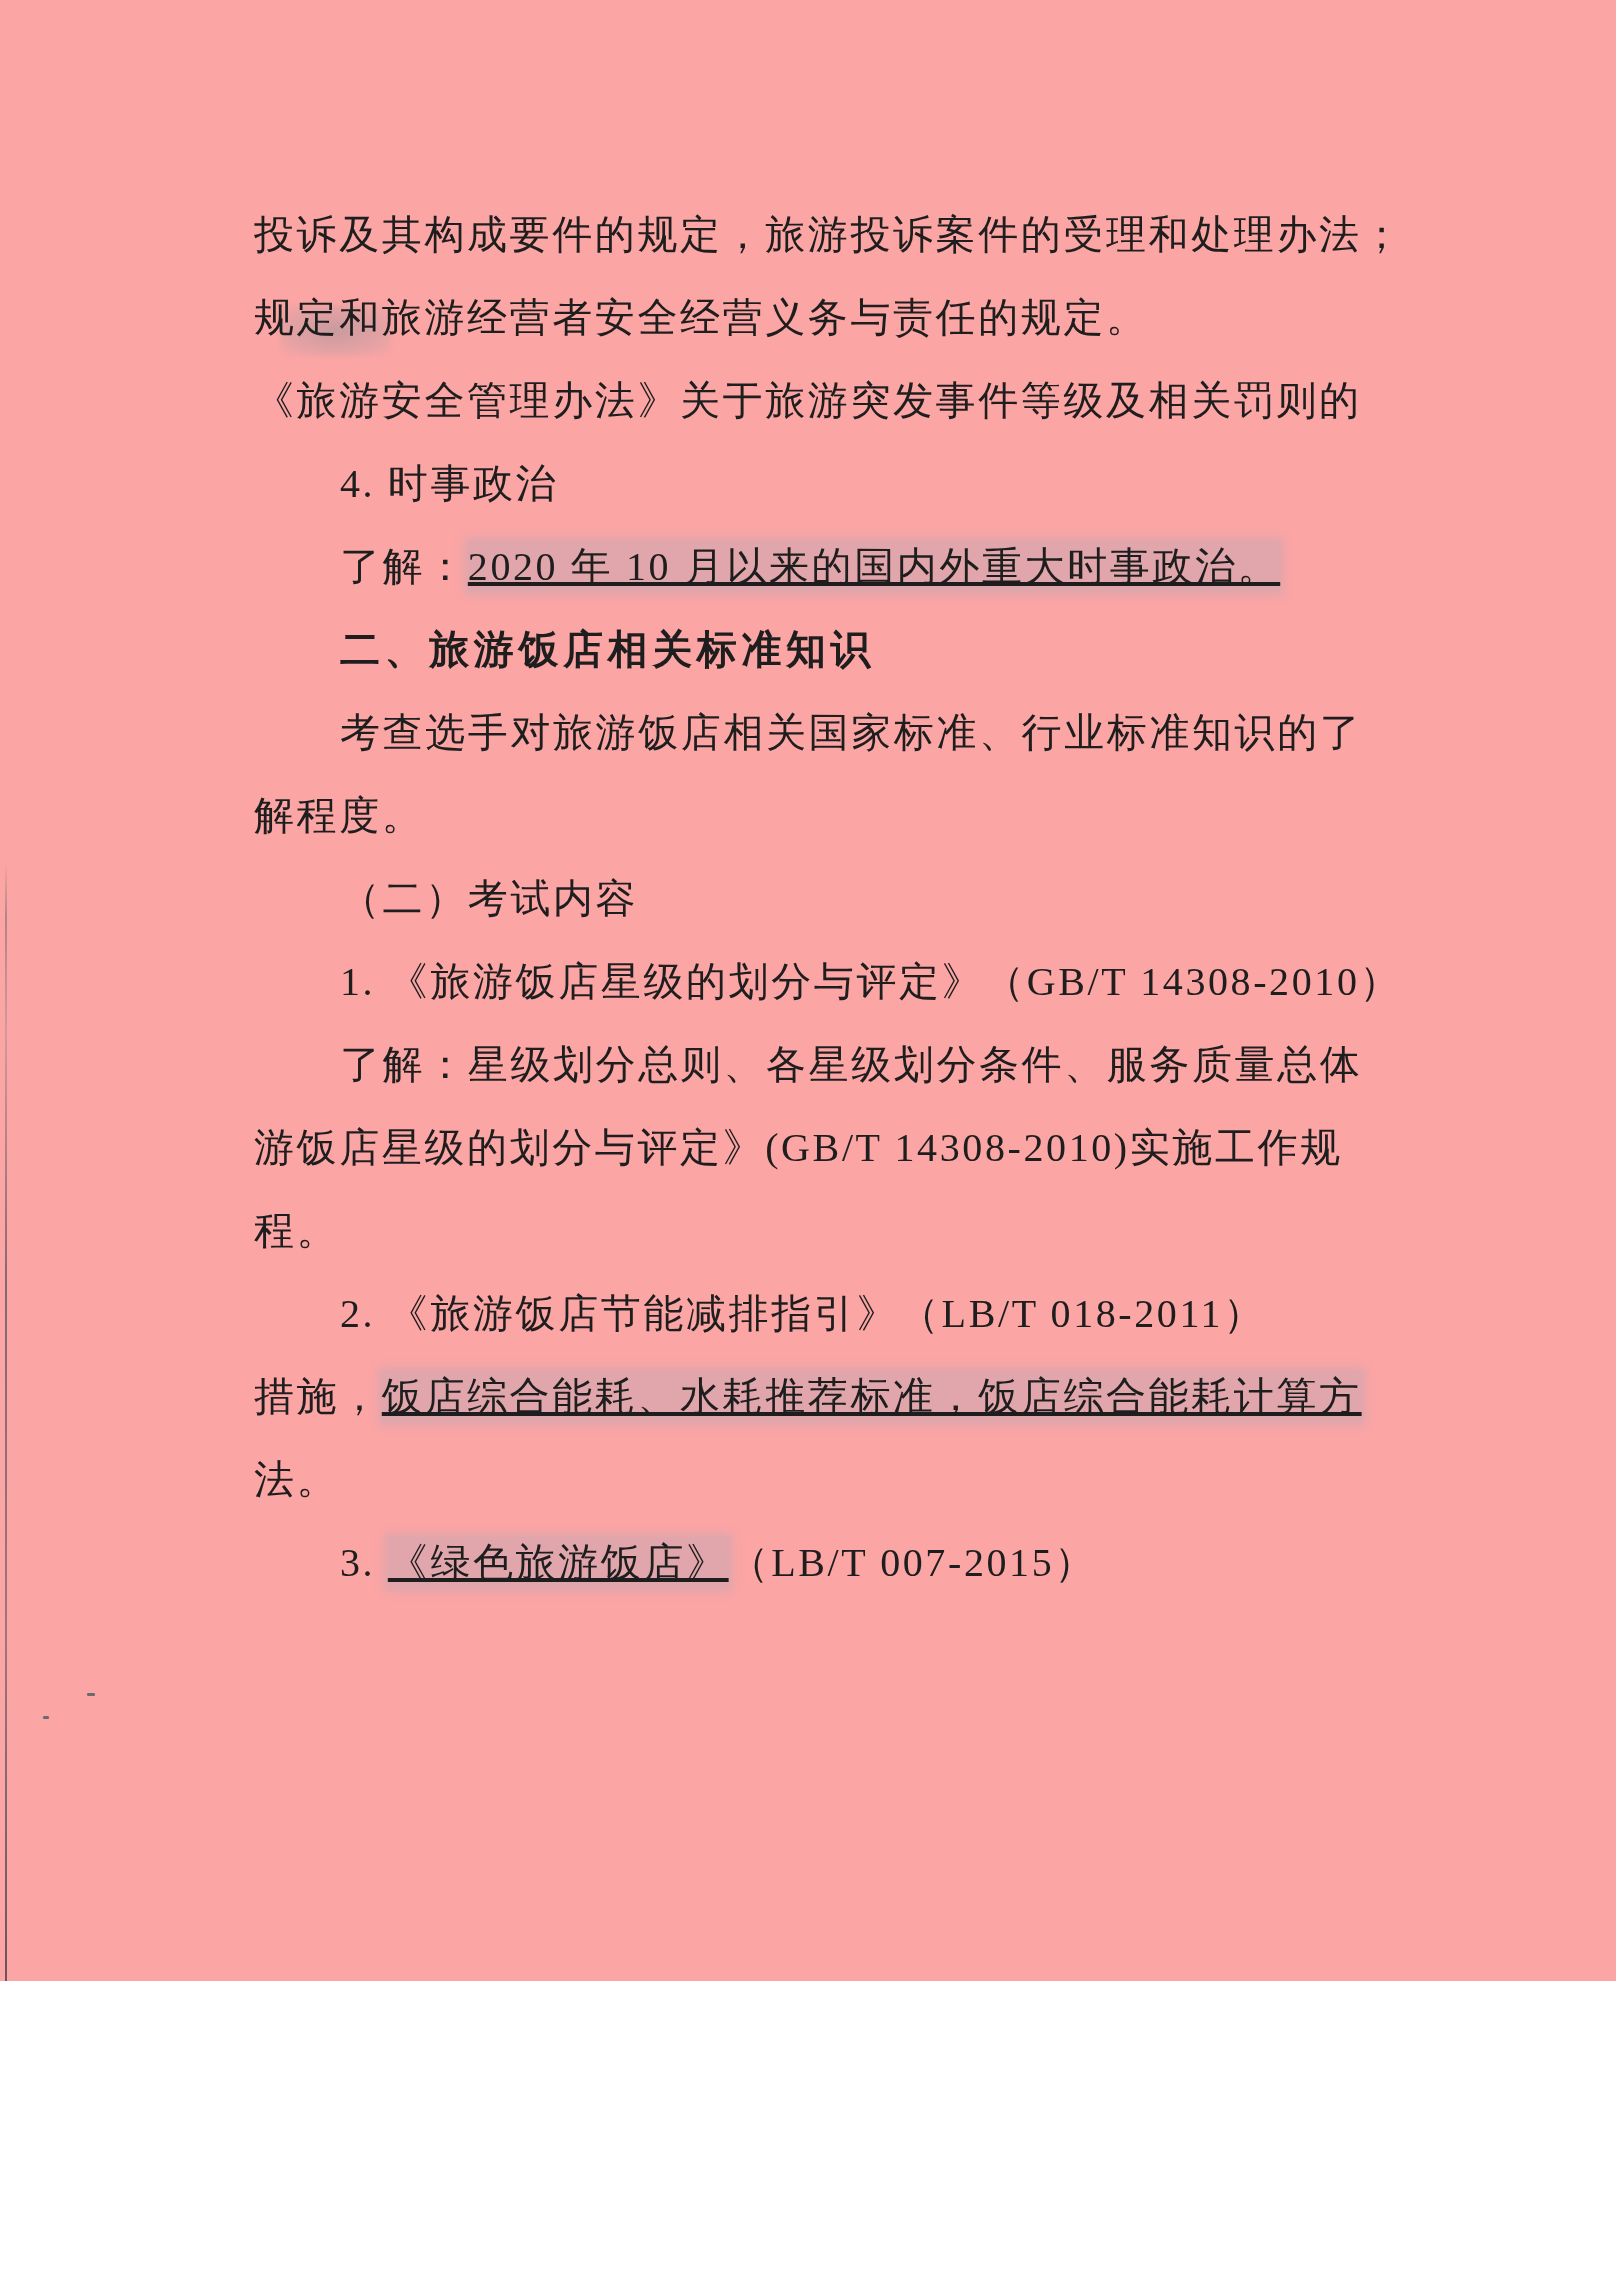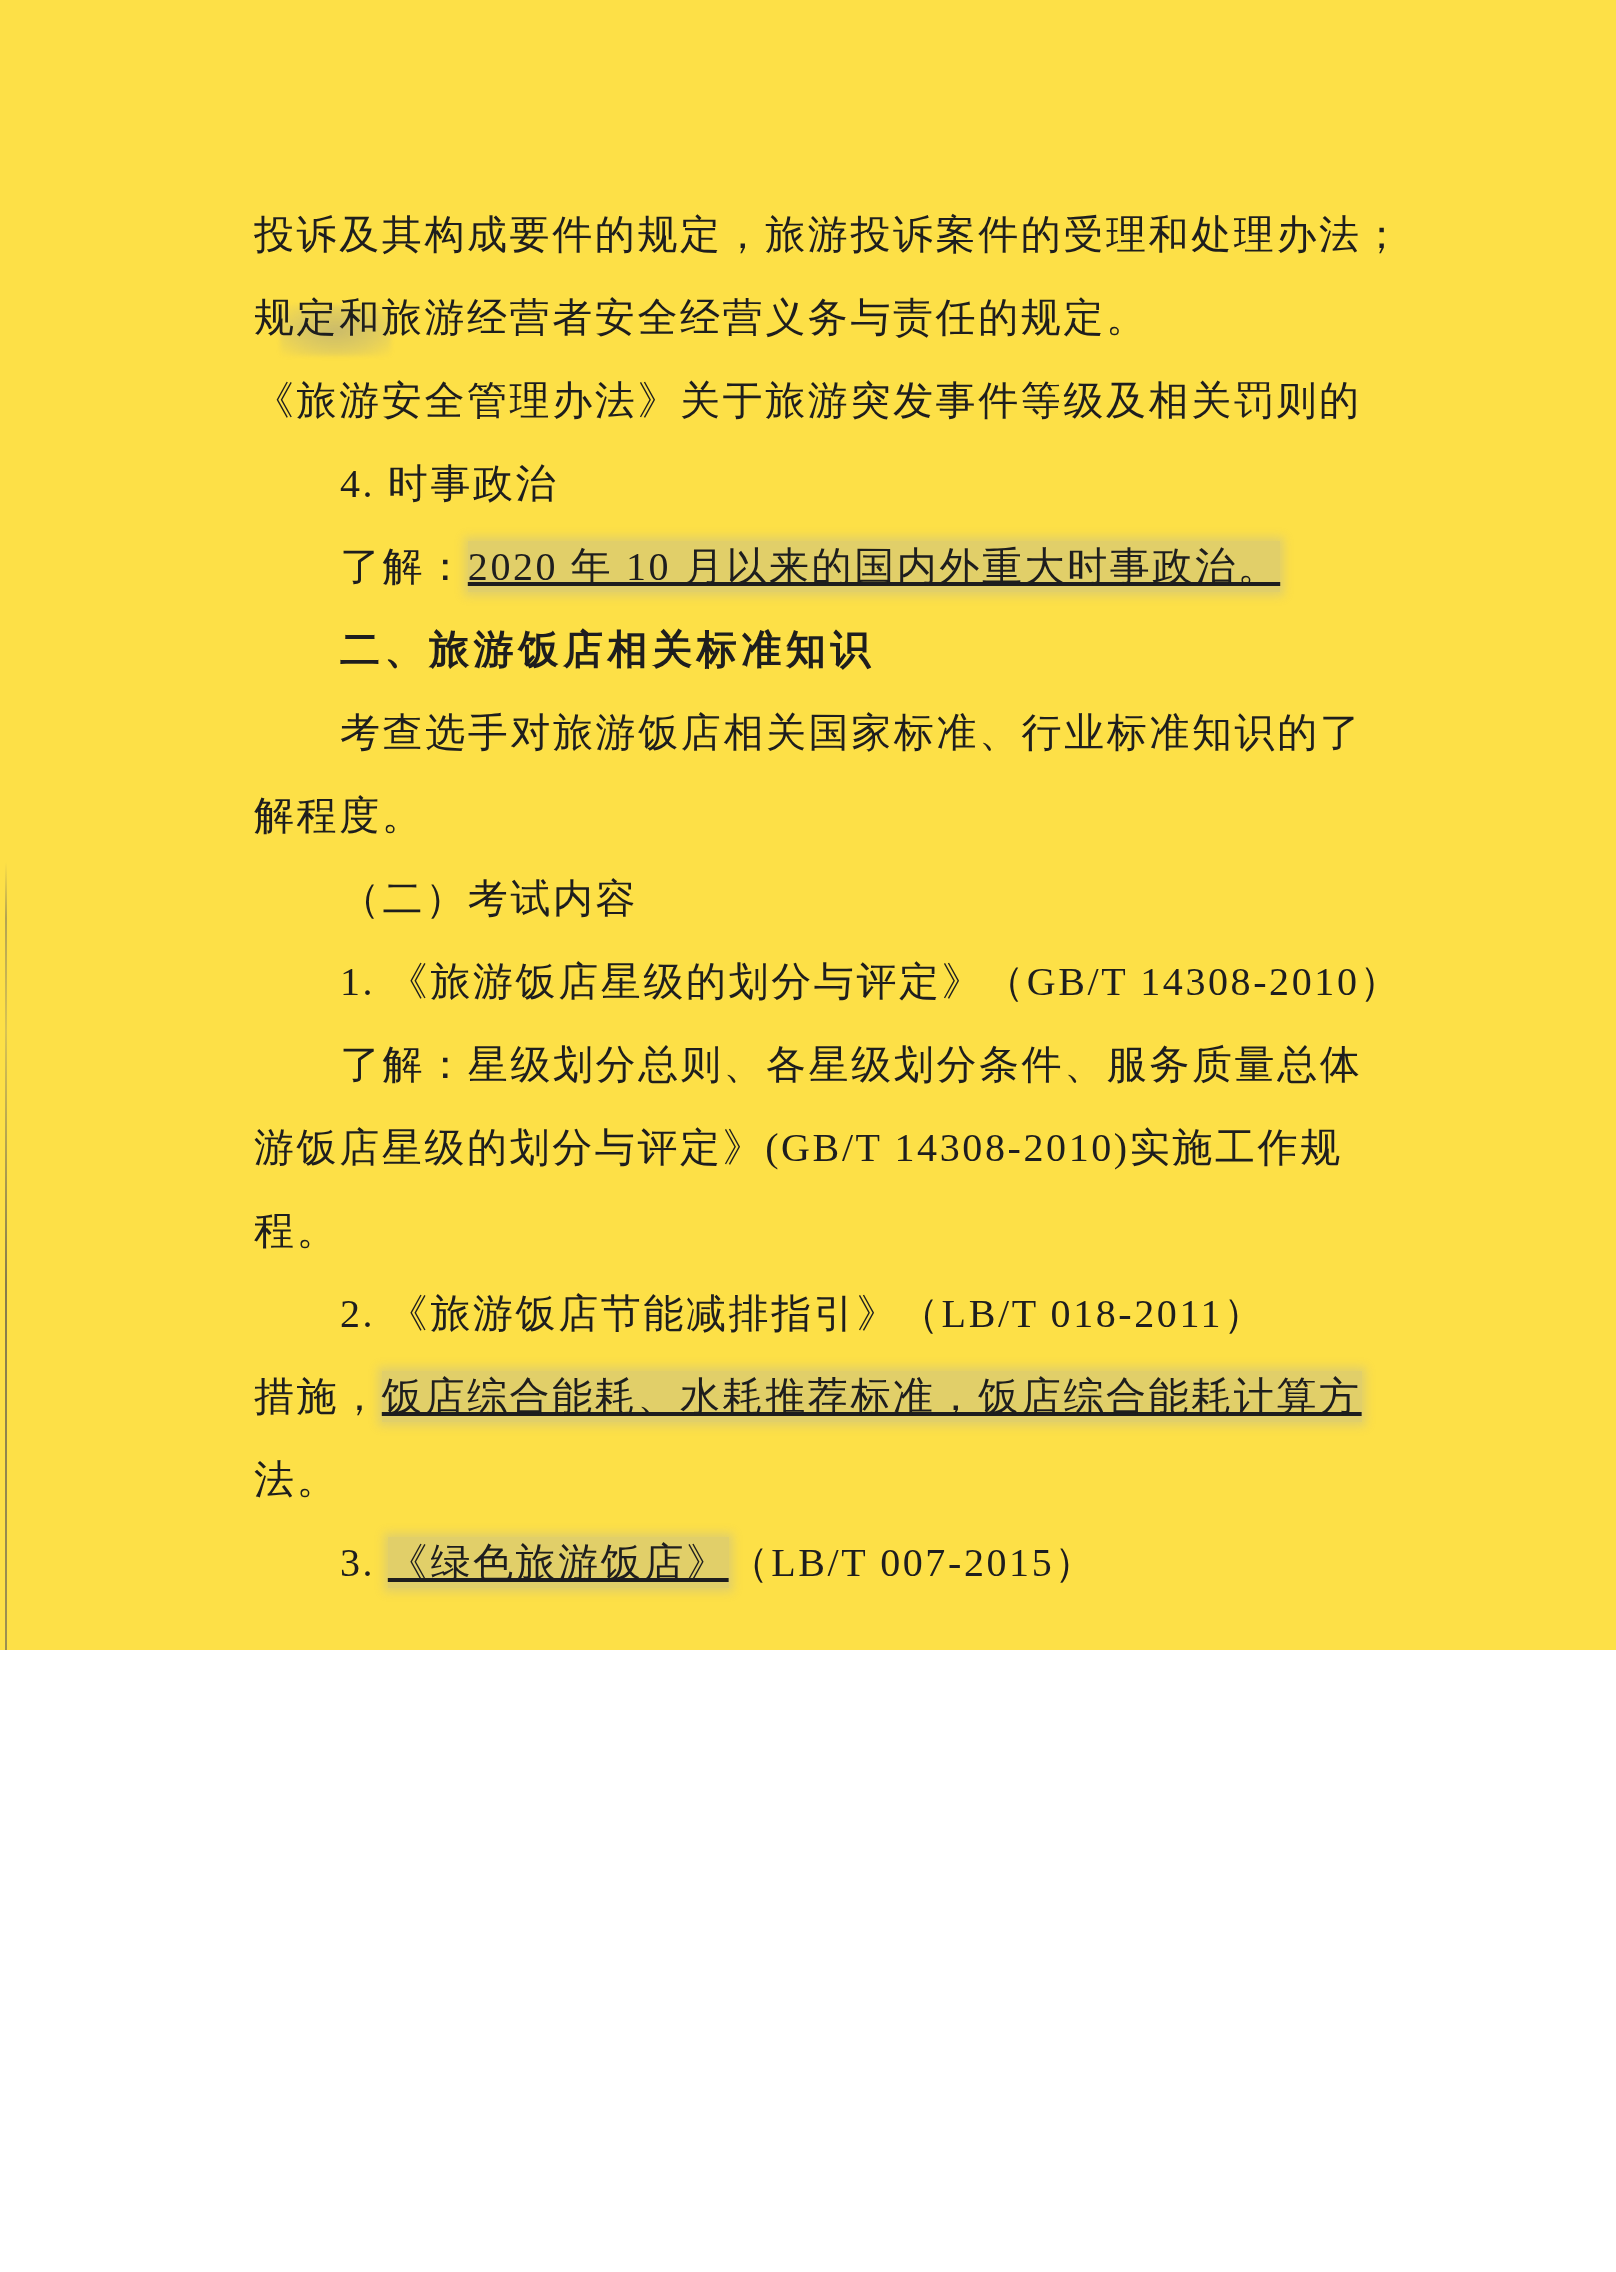--- a/index.html
+++ b/index.html
@@ -1,21 +1,21 @@
 <!DOCTYPE html>
 <html style="--hl: rgba(163,170,184,0.30);font-size:10.4px"><head>
 <meta charset="utf-8">
 <style>
   html, body { margin: 0; padding: 0; background: #ffffff; }
 
   .page {
     position: relative;
     width: 1617px;
-    height: 1650px;
-    background: #fde047;
+    height: 1981px;
+    background: #fca5a5;
     overflow: hidden;
     font-family: "Liberation Serif", serif;
     color: #1e1e1e;
   }
 
   
   .text-block {
     position: absolute;
     left: 254px;
     top: 193px;

